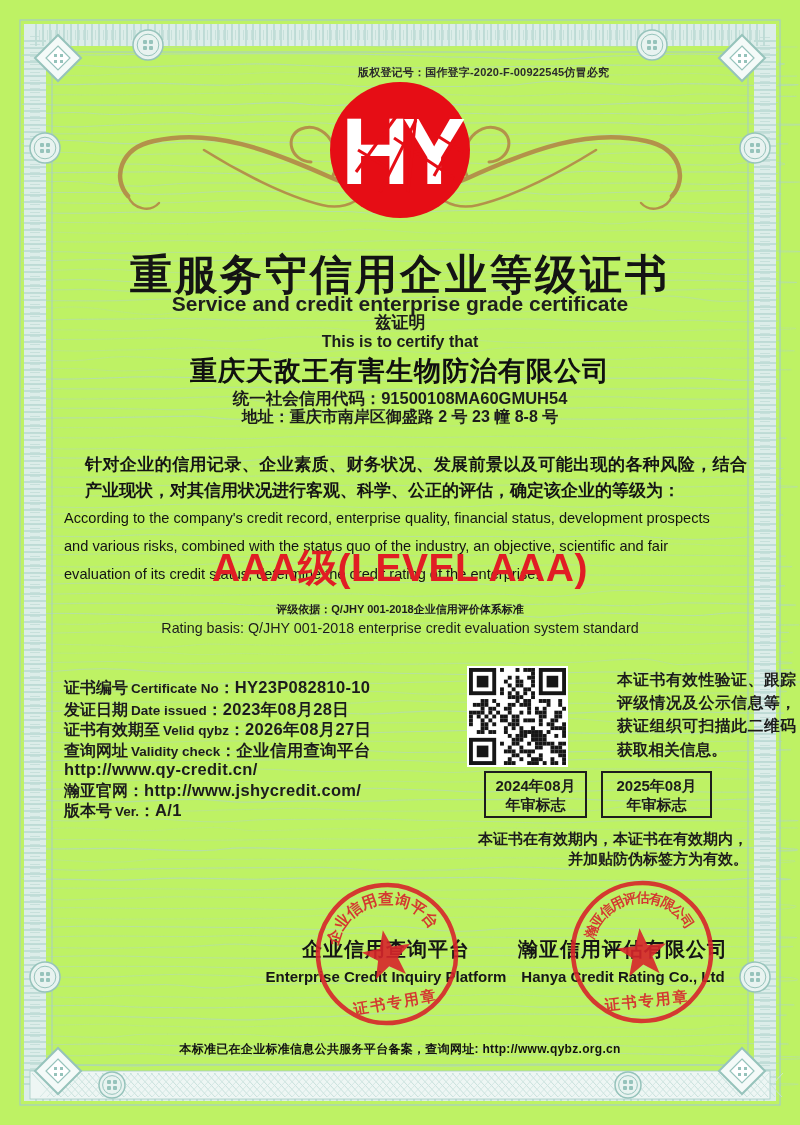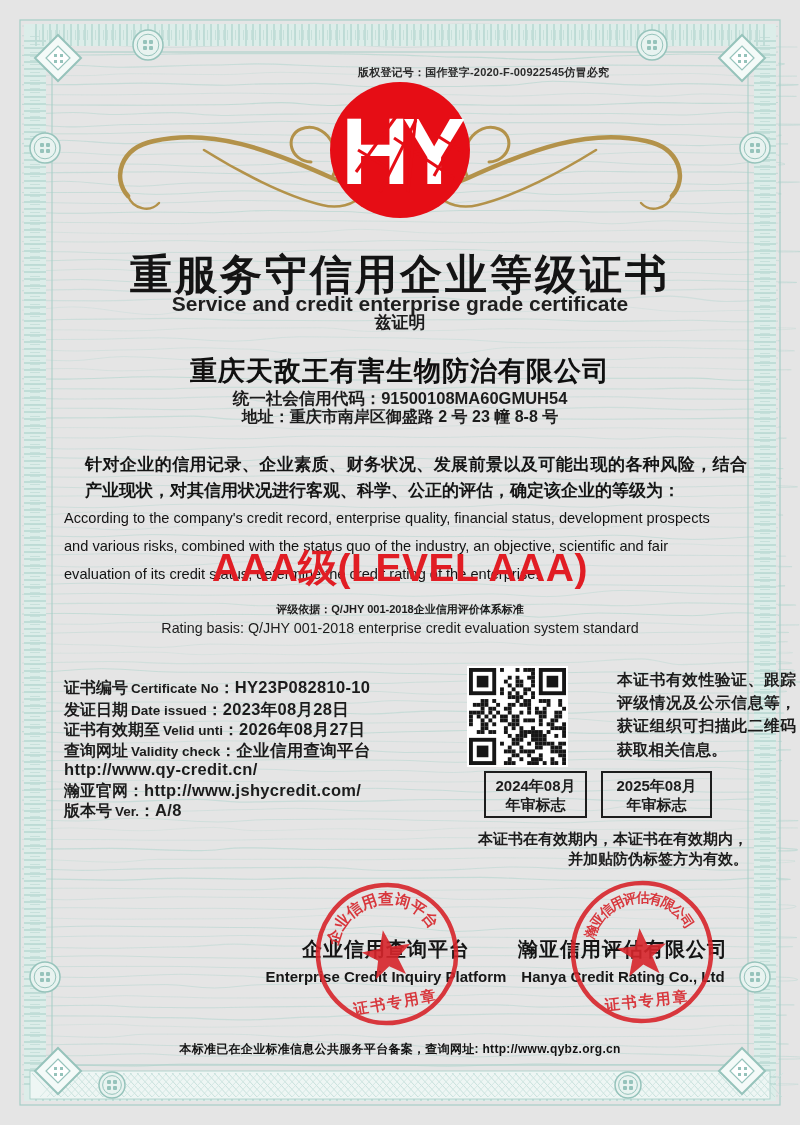--- a/index.html
+++ b/index.html
@@ -1,18 +1,18 @@
 <!DOCTYPE html>
 <html><head>
 <meta charset="utf-8">
 <style>
   html,body{margin:0;padding:0;background:#ffffff;}
   .page{
     position:relative;width:800px;height:1125px;overflow:hidden;
-    background:#e5e5e5;color:#1c1c1c;
+    background:#bef264;color:#1c1c1c;
     font-family:"Liberation Sans","DejaVu Sans",sans-serif;
   }
   .abs{position:absolute;}
   .ctr{left:0;width:100%;text-align:center;}
   #bg-svg{position:absolute;left:0;top:0;z-index:0;}
   .copyright{top:65px;left:358px;font-size:11px;font-weight:600;color:#2b2b2b;letter-spacing:.2px;z-index:3;}
   #logo-svg{left:328px;top:80px;z-index:4;}
   .title-cn{top:247px;font-size:42px;font-weight:700;letter-spacing:3px;color:#141414;z-index:3;}
   .title-en{top:292px;font-size:21px;font-weight:600;color:#1e1e1e;z-index:3;}
   .certify-cn{top:311px;font-size:17px;font-weight:600;z-index:3;}
@@ -484,39 +484,40 @@
       <line x1="88" y1="34" x2="80" y2="112"></line>
       <line x1="100" y1="50" x2="135" y2="72"></line>
       <line x1="30" y1="70" x2="60" y2="88"></line>
       <line x1="106" y1="96" x2="126" y2="60"></line>
     </g>
   </svg>
 
   <div class="abs ctr title-cn">重服务守信用企业等级证书</div>
   <div class="abs ctr title-en">Service and credit enterprise grade certificate</div>
   <div class="abs ctr certify-cn">兹证明</div>
+  <div class="abs ctr certify-en">This is to certify that</div>
   <div class="abs ctr company">重庆天敌王有害生物防治有限公司</div>
   <div class="abs ctr credit-code">统一社会信用代码：91500108MA60GMUH54</div>
   <div class="abs ctr address">地址：重庆市南岸区御盛路 2 号 23 幢 8-8 号</div>
 
   <div class="abs para-cn">针对企业的信用记录、企业素质、财务状况、发展前景以及可能出现的各种风险，结合产业现状，对其信用状况进行客观、科学、公正的评估，确定该企业的等级为：</div>
   <div class="abs para-en">According to the company's credit record, enterprise quality, financial status, development prospects and various risks, combined with the status quo of the industry, an objective, scientific and fair evaluation of its credit status, determine the credit rating of the enterprise:</div>
 
   <div class="abs ctr level">AAA级(LEVEL AAA)</div>
   <div class="abs ctr basis-cn">评级依据：Q/JHY 001-2018企业信用评价体系标准</div>
   <div class="abs ctr basis-en">Rating basis: Q/JHY 001-2018 enterprise credit evaluation system standard</div>
 
   <div class="abs details">
     <div class="d-row"><span class="d-cn">证书编号</span><span class="d-en">Certificate No</span><span class="d-sep">：</span><span class="d-val">HY23P082810-10</span></div>
     <div class="d-row"><span class="d-cn">发证日期</span><span class="d-en">Date issued</span><span class="d-sep">：</span><span class="d-val">2023年08月28日</span></div>
-    <div class="d-row"><span class="d-cn">证书有效期至</span><span class="d-en">Velid unti</span><span class="d-sep">：</span><span class="d-val">2026年08月27日</span></div>
+    <div class="d-row"><span class="d-cn">证书有效期至</span><span class="d-en">Velid qybz</span><span class="d-sep">：</span><span class="d-val">2026年08月27日</span></div>
     <div class="d-row"><span class="d-cn">查询网址</span><span class="d-en">Validity check</span><span class="d-sep">：</span><span class="d-val">企业信用查询平台</span></div>
     <div class="d-row"><span class="d-cn"></span><span class="d-val">http://www.qy-credit.cn/</span></div>
     <div class="d-row"><span class="d-cn">瀚亚官网</span><span class="d-sep">：</span><span class="d-val">http://www.jshycredit.com/</span></div>
-    <div class="d-row"><span class="d-cn">版本号</span><span class="d-en">Ver.</span><span class="d-sep">：</span><span class="d-val">A/8</span></div>
+    <div class="d-row"><span class="d-cn">版本号</span><span class="d-en">Ver.</span><span class="d-sep">：</span><span class="d-val">A/1</span></div>
   </div>
 
   <svg id="qr-svg" class="abs" width="101" height="101" xmlns="http://www.w3.org/2000/svg">
       <rect x="0" y="0" width="101" height="101" fill="#ffffff"></rect>
       <rect x="33.04" y="2" width="3.88" height="3.88" fill="#161616"></rect>
       <rect x="48.56" y="2" width="3.88" height="3.88" fill="#161616"></rect>
       <rect x="56.32" y="2" width="3.88" height="3.88" fill="#161616"></rect>
       <rect x="60.199999999999996" y="2" width="3.88" height="3.88" fill="#161616"></rect>
       <rect x="64.08" y="2" width="3.88" height="3.88" fill="#161616"></rect>
       <rect x="64.08" y="5.88" width="3.88" height="3.88" fill="#161616"></rect>

